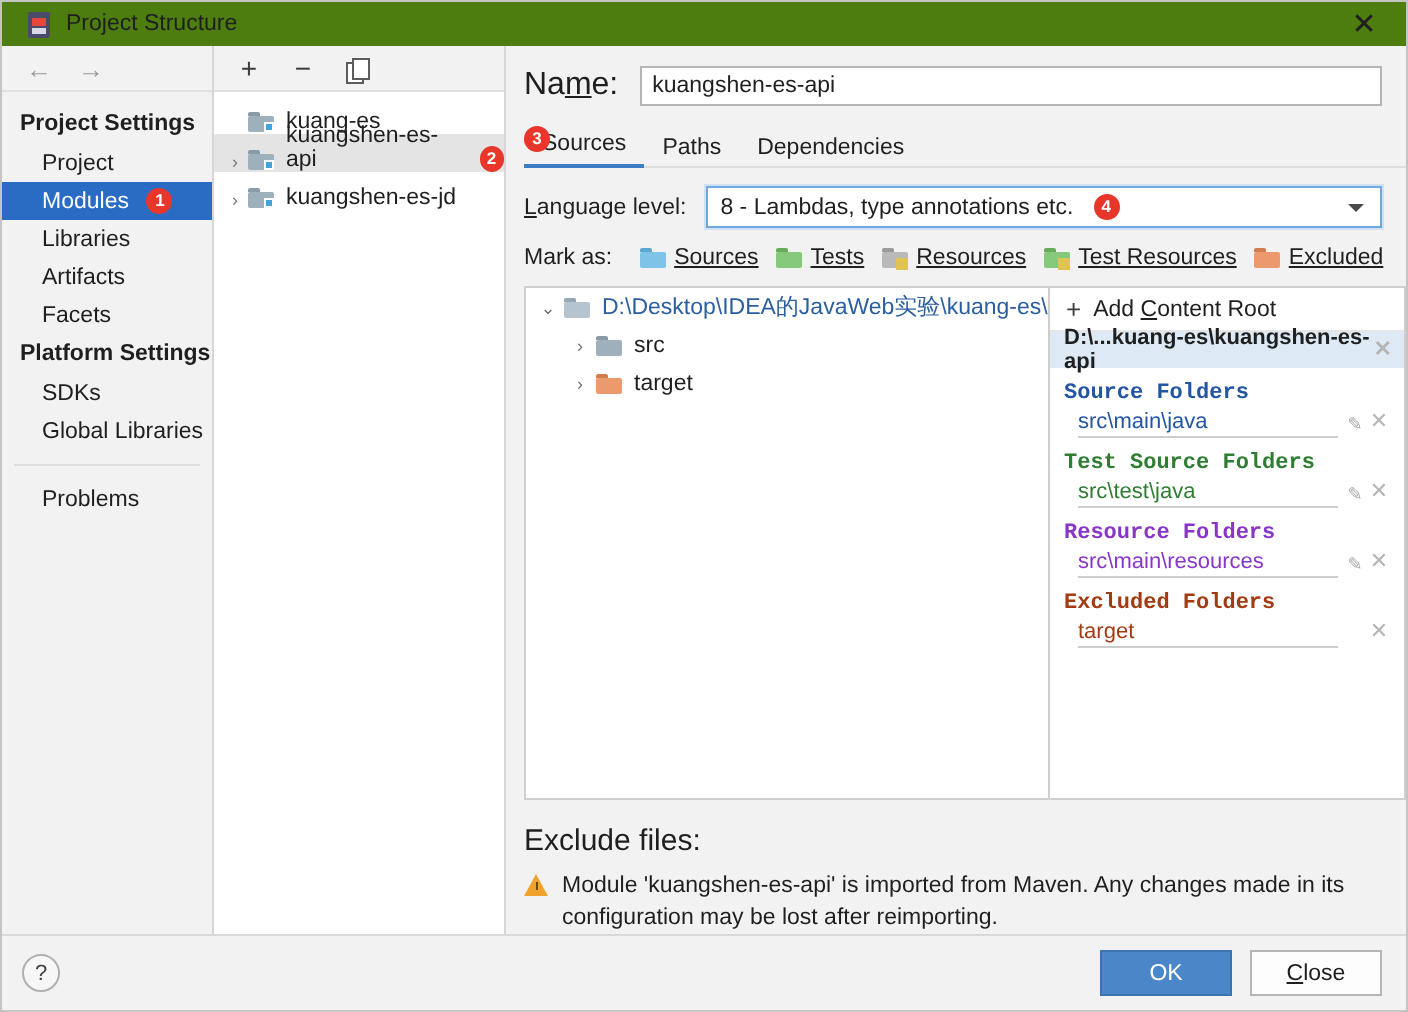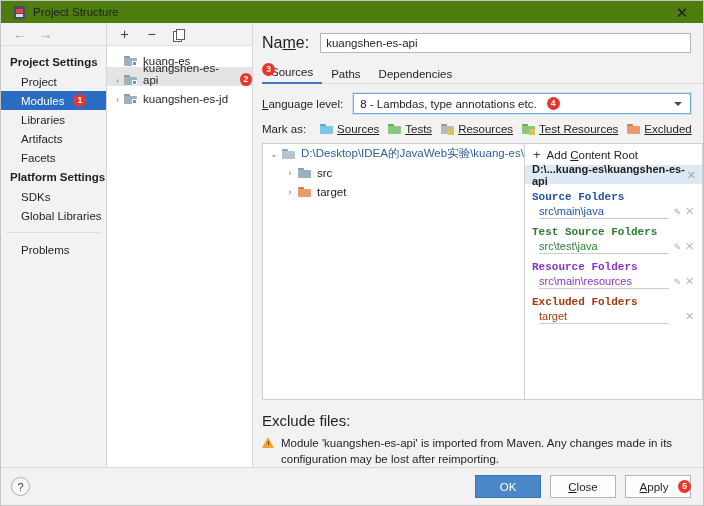--- a/index.html
+++ b/index.html
@@ -625,19 +625,15 @@
 
   <div class="footer">
     <span class="help-btn">?</span>
     <span class="footer-spacer"></span>
     <div class="btn primary">
       <span>OK</span>
     </div>
     <div class="btn">
       <span><span class="u">C</span>lose</span>
     </div>
-    <div class="btn apply">
-      <span><span class="u">A</span>pply</span>
-      <span class="badge">5</span>
-    </div>
   </div>
 
 </div>
 
 </body></html>

